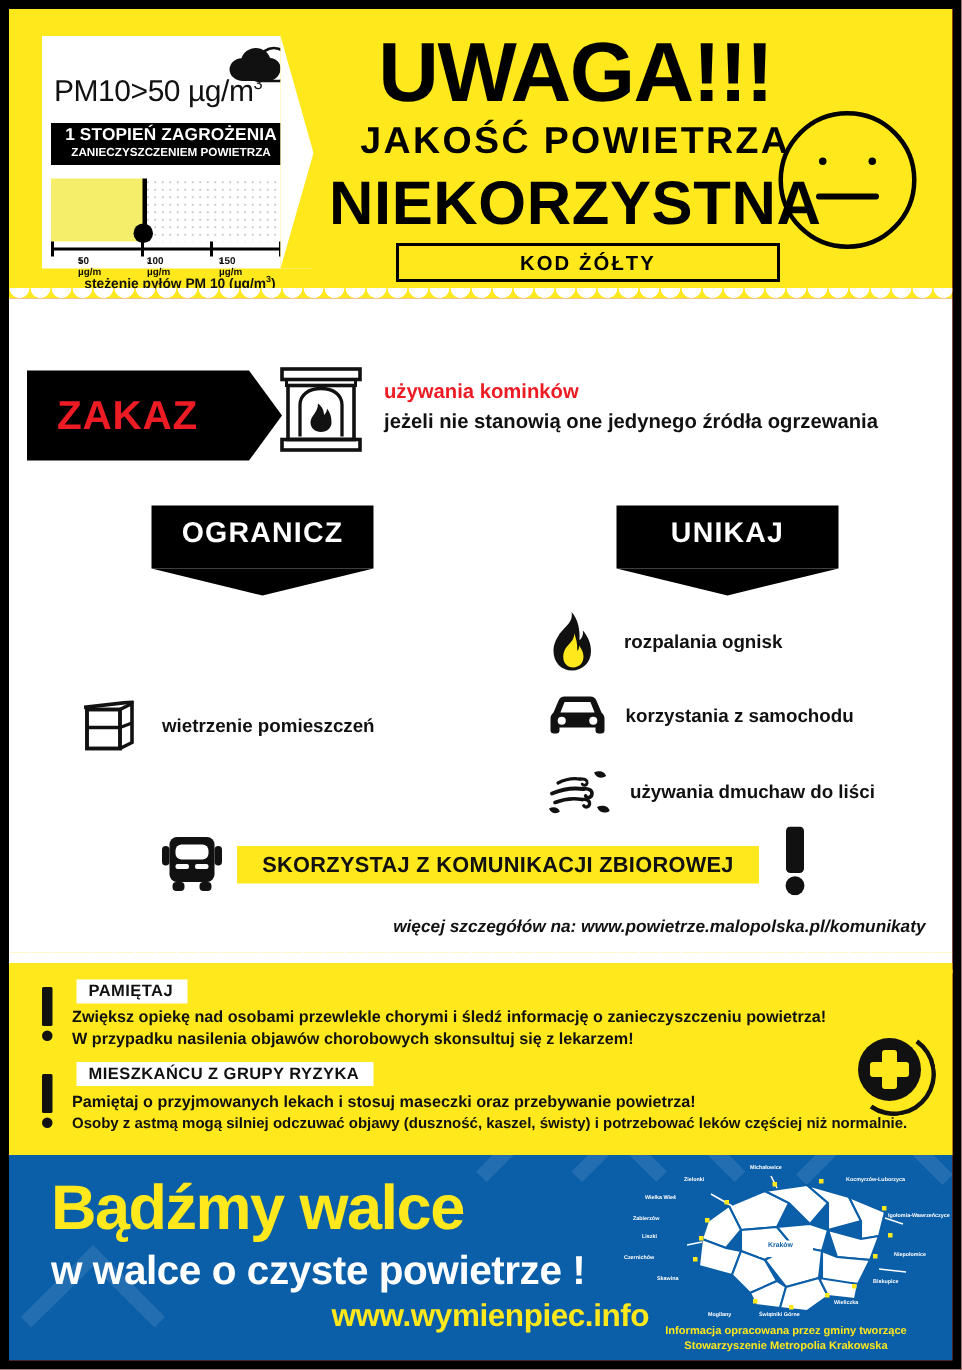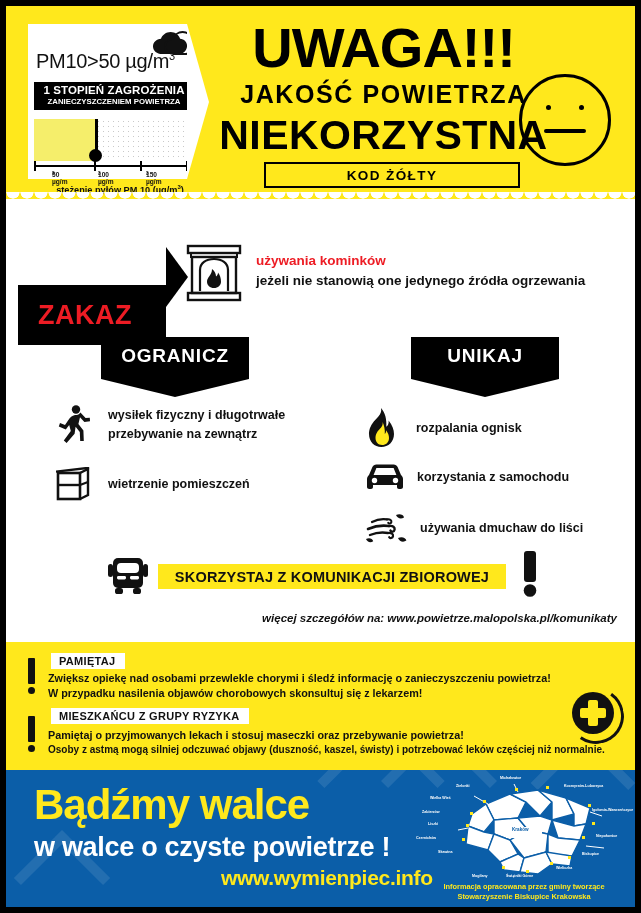--- a/index.html
+++ b/index.html
@@ -87,21 +87,21 @@
   .face .eye{position:absolute;top:28px;width:5px;height:5px;background:#000;border-radius:50%;}
   .face .eye.l{left:24px;} .face .eye.r{right:24px;}
   .face .mouth{position:absolute;left:22px;top:52px;width:42px;height:4px;background:#000;border-radius:2px;}
 
   
   .mid{position:absolute;left:0;top:193px;width:629px;height:443px;background:#ffffff;}
 
   .zakaz-tag{
     position:absolute;left:12px;top:48px;width:148px;height:60px;background:#000;
     display:flex;align-items:center;padding-left:20px;box-sizing:border-box;
-    font-size:27px;font-weight:bold;color:#ED1C24;letter-spacing:.5px;margin-top:38px;
+    font-size:27px;font-weight:bold;color:#ED1C24;letter-spacing:.5px;
   }
   .zakaz-arrow{
     position:absolute;left:160px;top:48px;width:0;height:0;
     border-top:30px solid transparent;border-bottom:30px solid transparent;border-left:22px solid #000;
   }
   .fireplace{position:absolute;left:180px;top:45px;}
   .zakaz-l1{position:absolute;left:250px;top:54px;font-size:13.5px;font-weight:bold;color:#ED1C24;}
   .zakaz-l2{position:absolute;left:250px;top:74px;font-size:13.5px;font-weight:bold;color:#111;}
 
   .banner{position:absolute;width:148px;height:42px;background:#000;}
@@ -262,30 +262,20 @@
     <div class="banner ograniczb">
       <div class="lbl">OGRANICZ</div>
       <div class="point"></div>
     </div>
 
     <div class="banner unikajb">
       <div class="lbl">UNIKAJ</div>
       <div class="point"></div>
     </div>
 
-    <div class="row" style="left:50px;top:205px;width:290px">
-      <svg width="34" height="42" viewBox="0 0 34 42">
-        <circle cx="20" cy="5.5" r="4.2" fill="#111"></circle>
-        <path d="M19 11c-3 .6-5 2.4-6.6 5L9 21l-5-2-1.2 3.4 7 3 3.4-4.4 1.6 6-7 9.6 2.8 2.3 8-9.2 1-7 4.2 5.2.4 9h3.6l-.4-10.4-5-6.6 1.6-6.6 4.4 4.6 5.6-.6-.2-3.6-4.2.3-5.2-5.6C22.8 11 21 10.7 19 11z" fill="#111"></path>
-      </svg>
-      <div class="txt" style="margin-left:18px">
-        <div>wysiłek fizyczny i długotrwałe</div>
-        <div>przebywanie na zewnątrz</div>
-      </div>
-    </div>
 
     <div class="row" style="left:50px;top:268px;width:290px">
       <svg width="34" height="34" viewBox="0 0 34 34">
         <rect x="2" y="6" width="22" height="26" fill="none" stroke="#111" stroke-width="2.6"></rect>
         <line x1="2" y1="18" x2="24" y2="18" stroke="#111" stroke-width="2.4"></line>
         <path d="M24 6 32 2v26l-8 4" fill="none" stroke="#111" stroke-width="2.4"></path>
         <line x1="24" y1="18" x2="32" y2="15" stroke="#111" stroke-width="2.2"></line>
         <line x1="0" y1="4.6" x2="33" y2="0.8" stroke="#111" stroke-width="2.4"></line>
       </svg>
       <div class="txt" style="margin-left:18px">
@@ -442,18 +432,18 @@
       <div class="map-lab" style="left:92px;top:100px">Świątniki Górne</div>
       <div class="map-lab" style="left:58px;top:100px">Mogilany</div>
       <div class="map-lab" style="left:142px;top:92px">Wieliczka</div>
       <div class="map-lab" style="left:168px;top:78px">Biskupice</div>
       <div class="map-lab" style="left:24px;top:76px">Skawina</div>
       <div class="map-lab" style="left:2px;top:62px">Czernichów</div>
     </div>
 
     <div class="map-attr">
       <div>Informacja opracowana przez gminy tworzące</div>
-      <div>Stowarzyszenie Biskupice Krakowska</div>
+      <div>Stowarzyszenie Metropolia Krakowska</div>
     </div>
   </div>
 
   <div class="footer-strip"></div>
 </div>
 
 </body></html>

